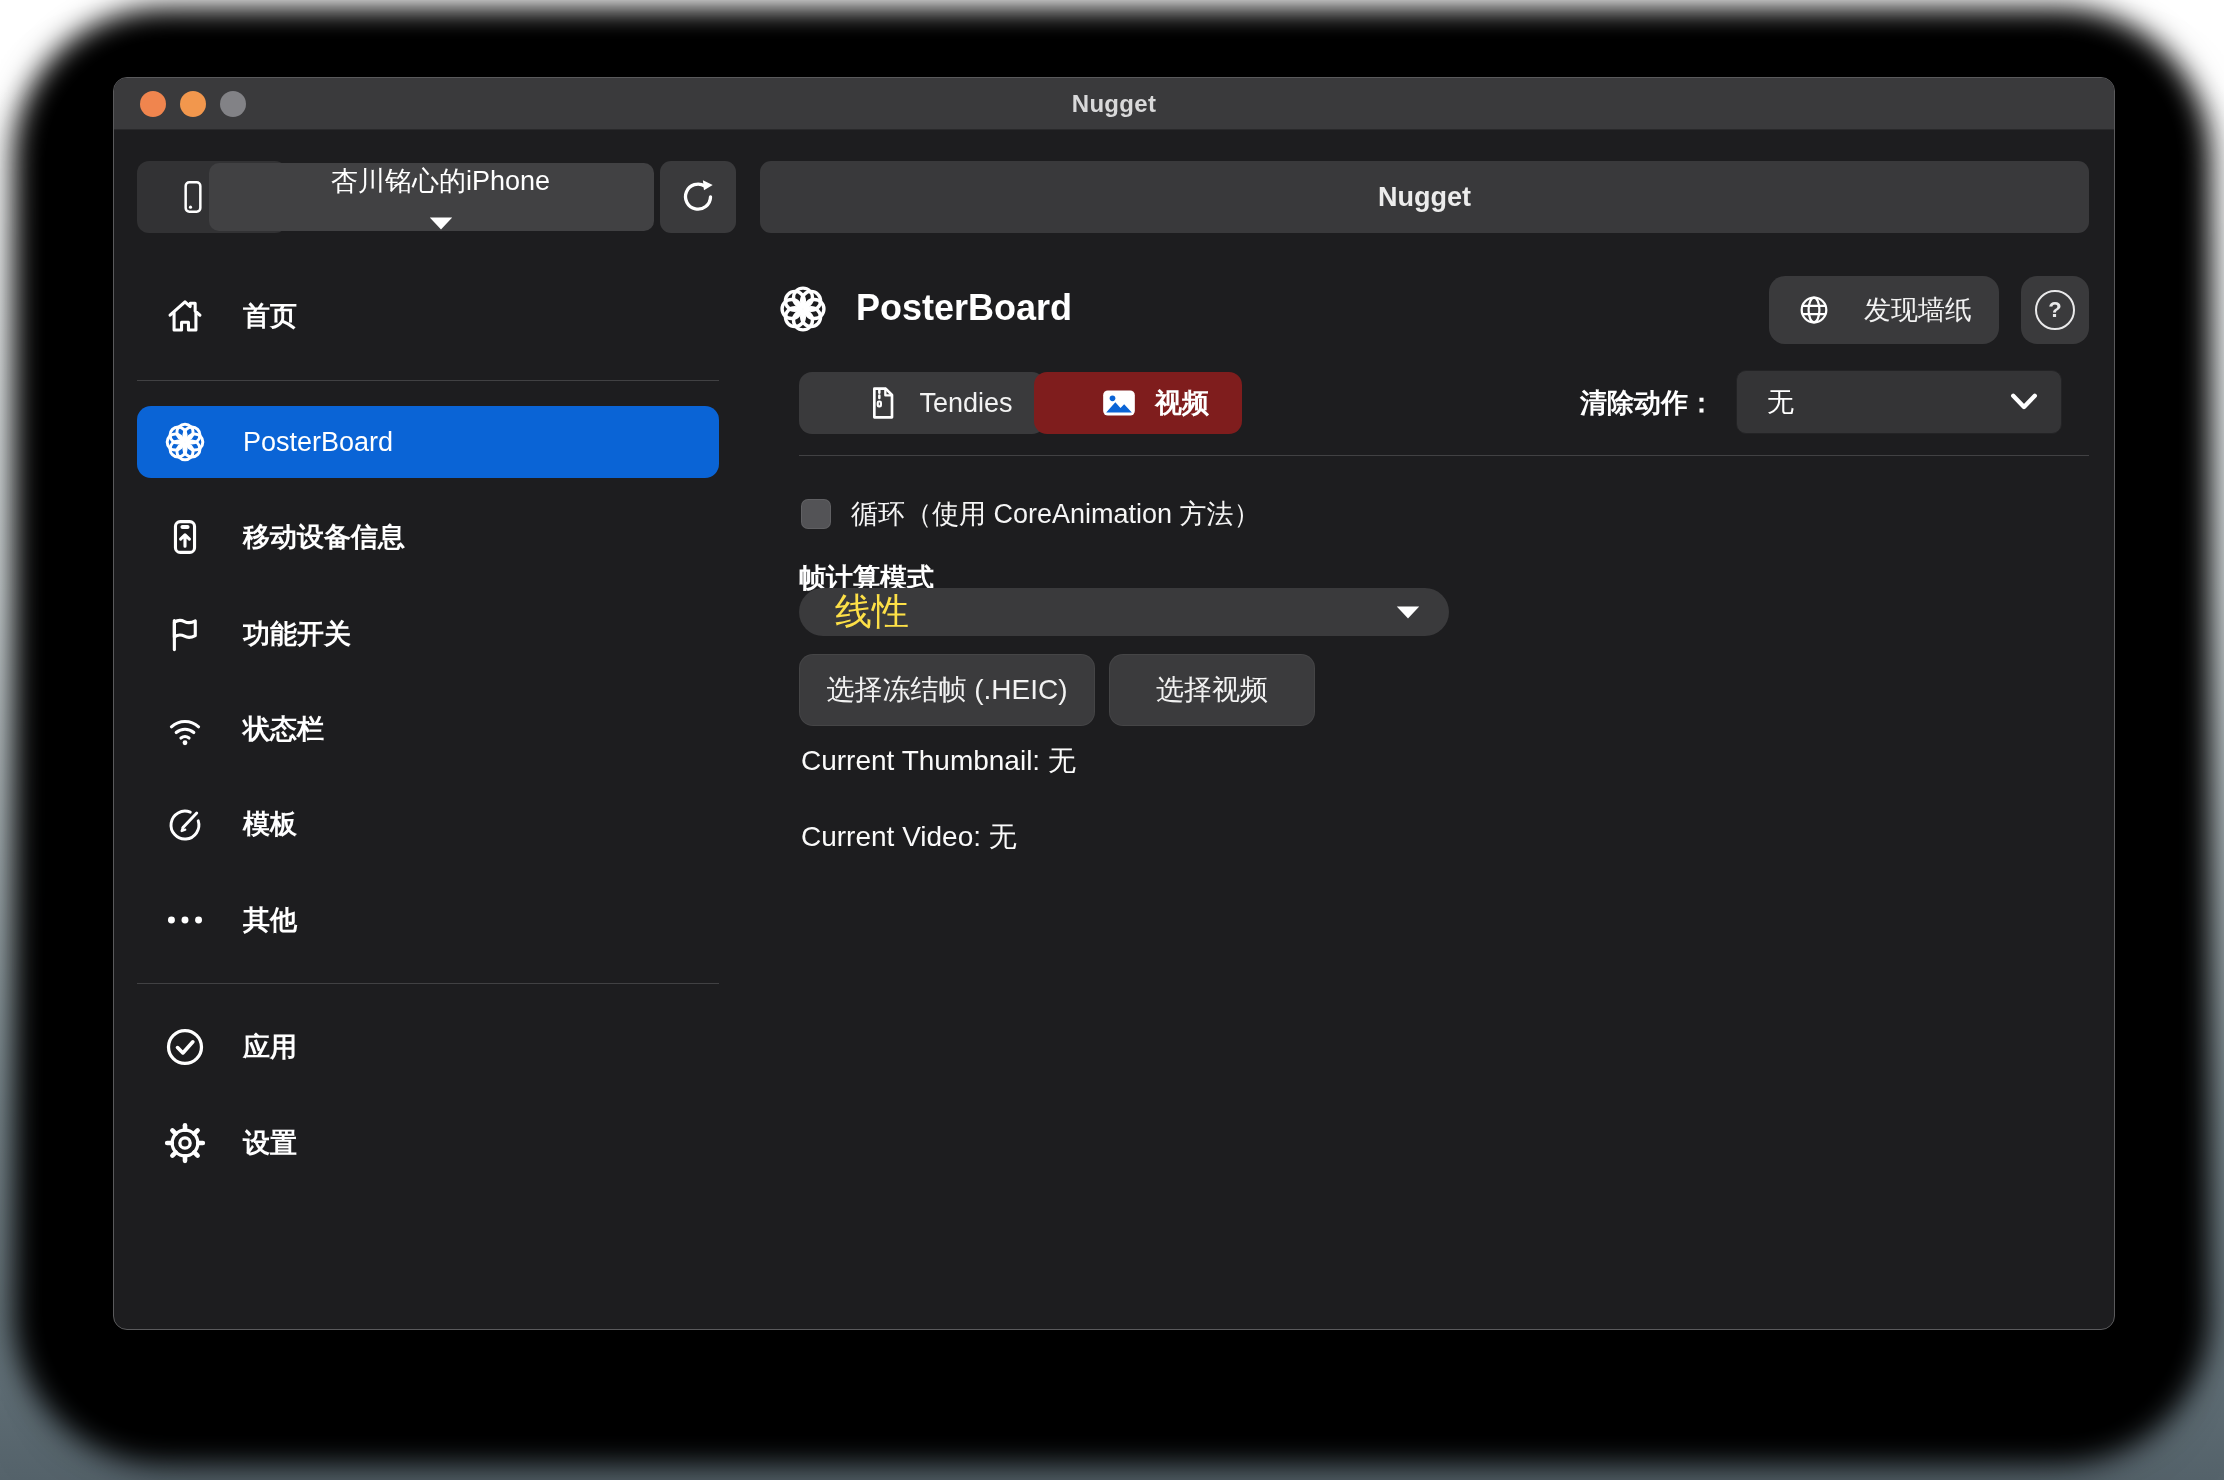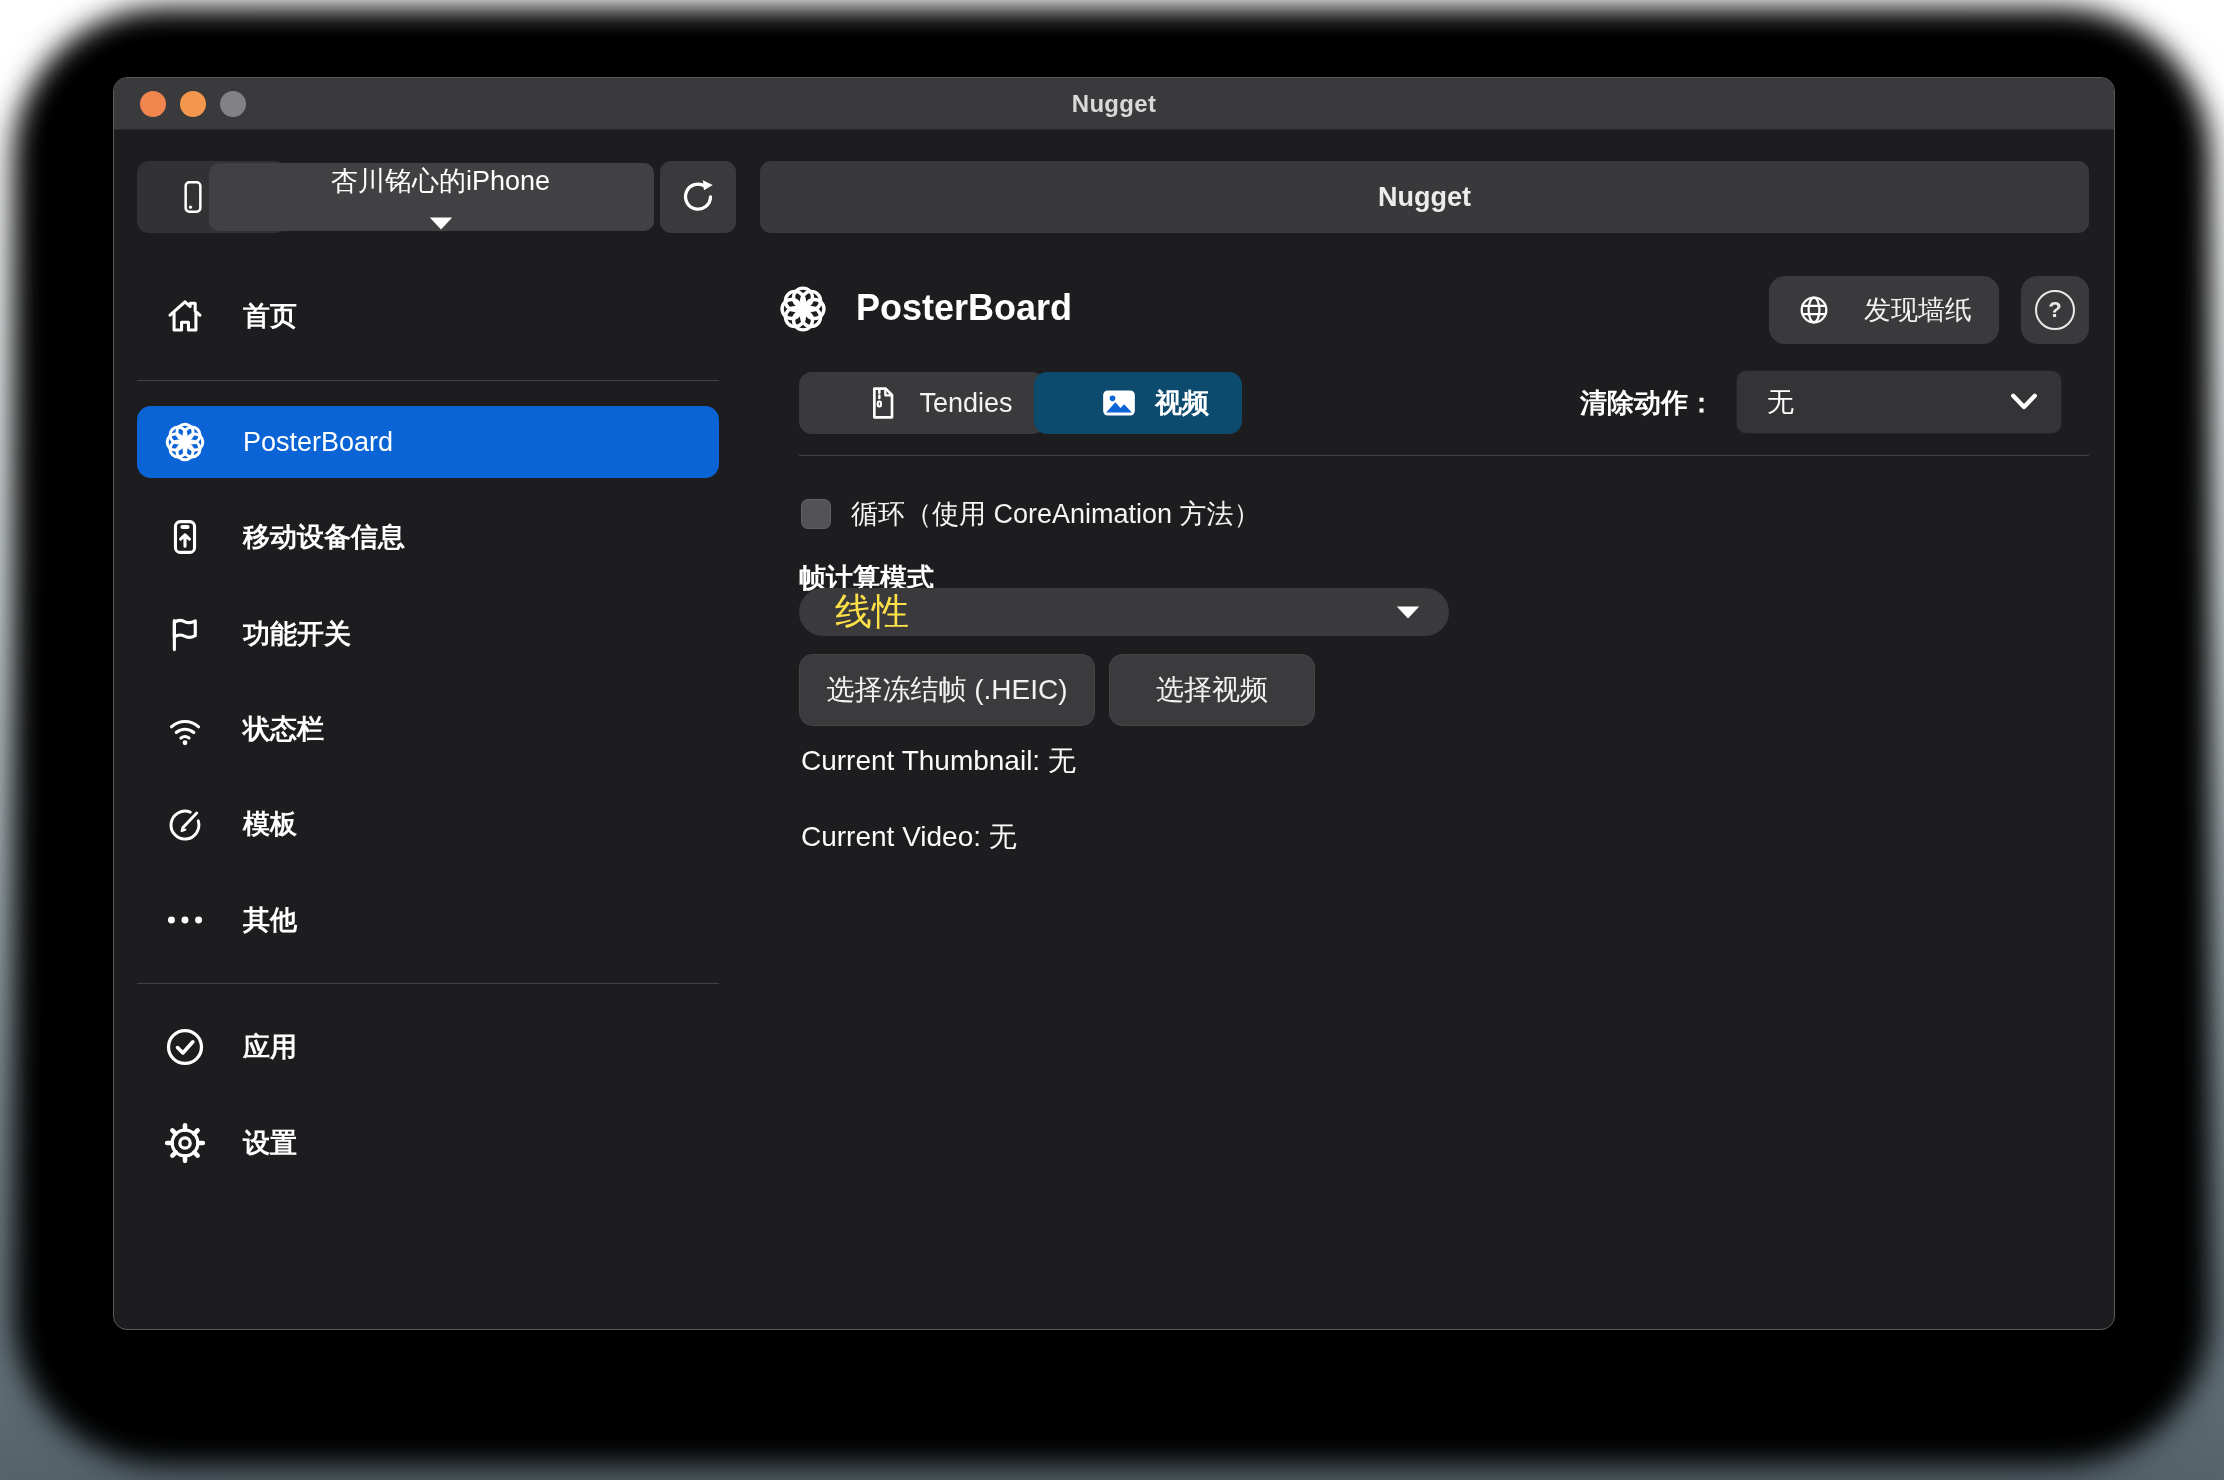--- a/index.html
+++ b/index.html
@@ -60,21 +60,21 @@
     gap:32px; color:#f2f2f2; font-size:27px; font-weight:500;
   }
   .discover-btn{left:1655px; top:198px; width:230px; height:68px;}
   .help-btn{left:1907px; top:198px; width:68px; height:68px;}
   .help-circle{width:36px; height:36px; border:2.6px solid #e9e9ea; border-radius:50%;
     display:flex; align-items:center; justify-content:center; font-size:22px; font-weight:700; color:#e9e9ea;}
   .tab{
     position:absolute; top:294px; height:62px; border-radius:13px; background:#3a3a3c;
     display:flex; align-items:center; justify-content:center; gap:16px; font-size:27px; color:#f2f2f2;padding-left:32px;
   }
-  .tab.active{background:#0c4a6e; color:#ffffff; font-weight:600;}
+  .tab.active{background:#7f1d1d; color:#ffffff; font-weight:600;}
   .tab-tendies{left:685px; width:214px;}
   .tab-video{left:920px; width:176px;}
   .clear-label{position:absolute; left:1466px; top:294px; height:62px; display:flex; align-items:center;
     font-size:27px; font-weight:700; color:#ffffff;}
   .clear-dropdown{
     position:absolute; left:1622px; top:292px; width:326px; height:64px; background:#343436;
     border:1px solid #232325; border-radius:10px; box-sizing:border-box;
     display:flex; align-items:center; padding:0 22px 0 30px;
   }
   .clear-value{flex:1; font-size:27px; color:#ffffff;}

